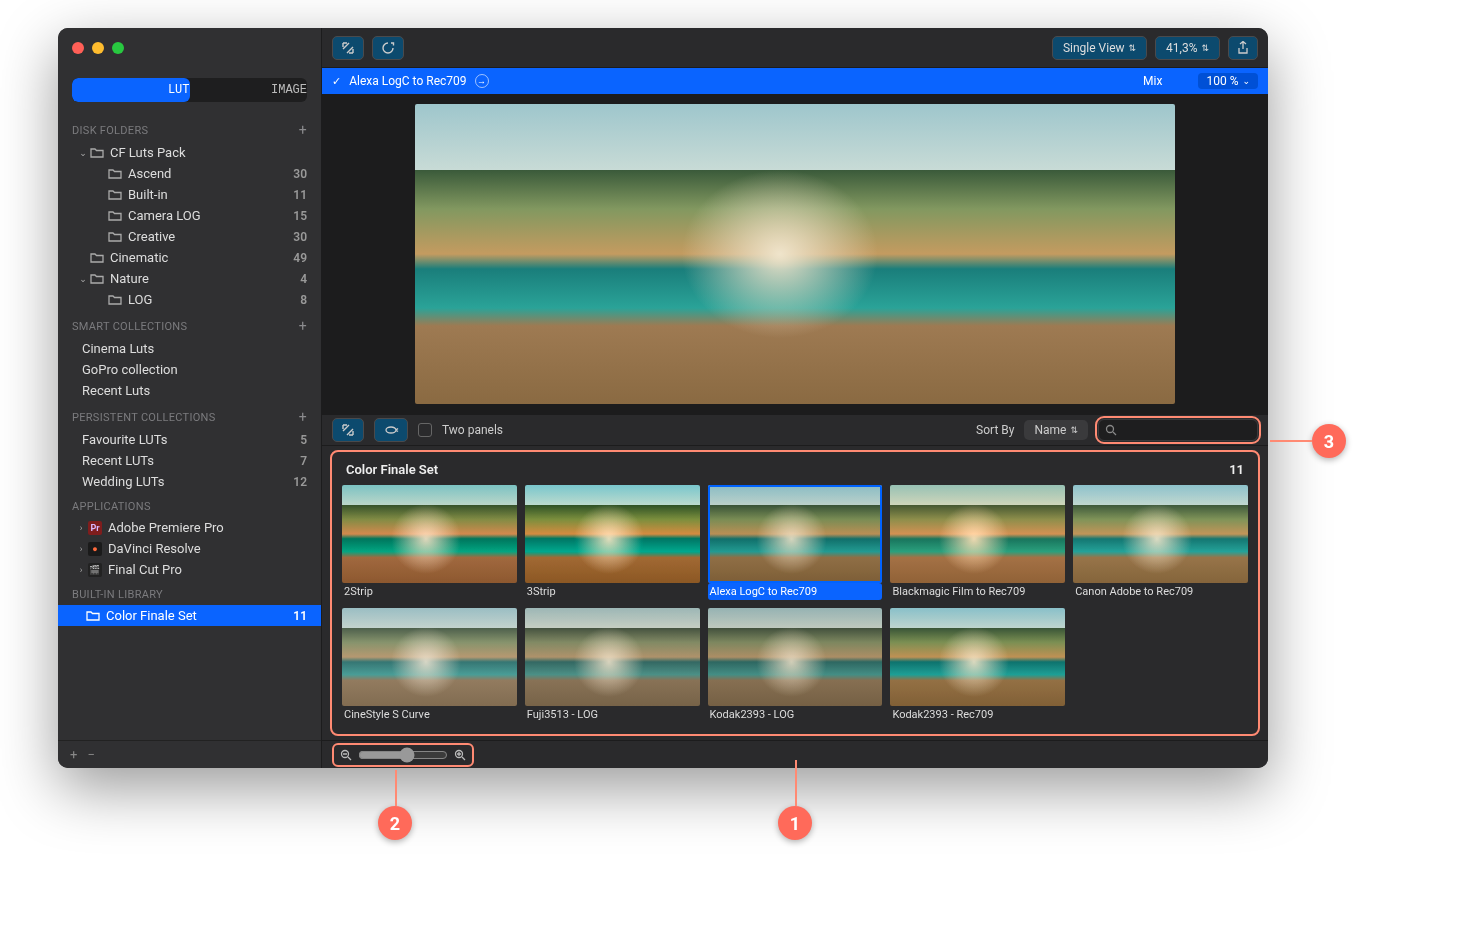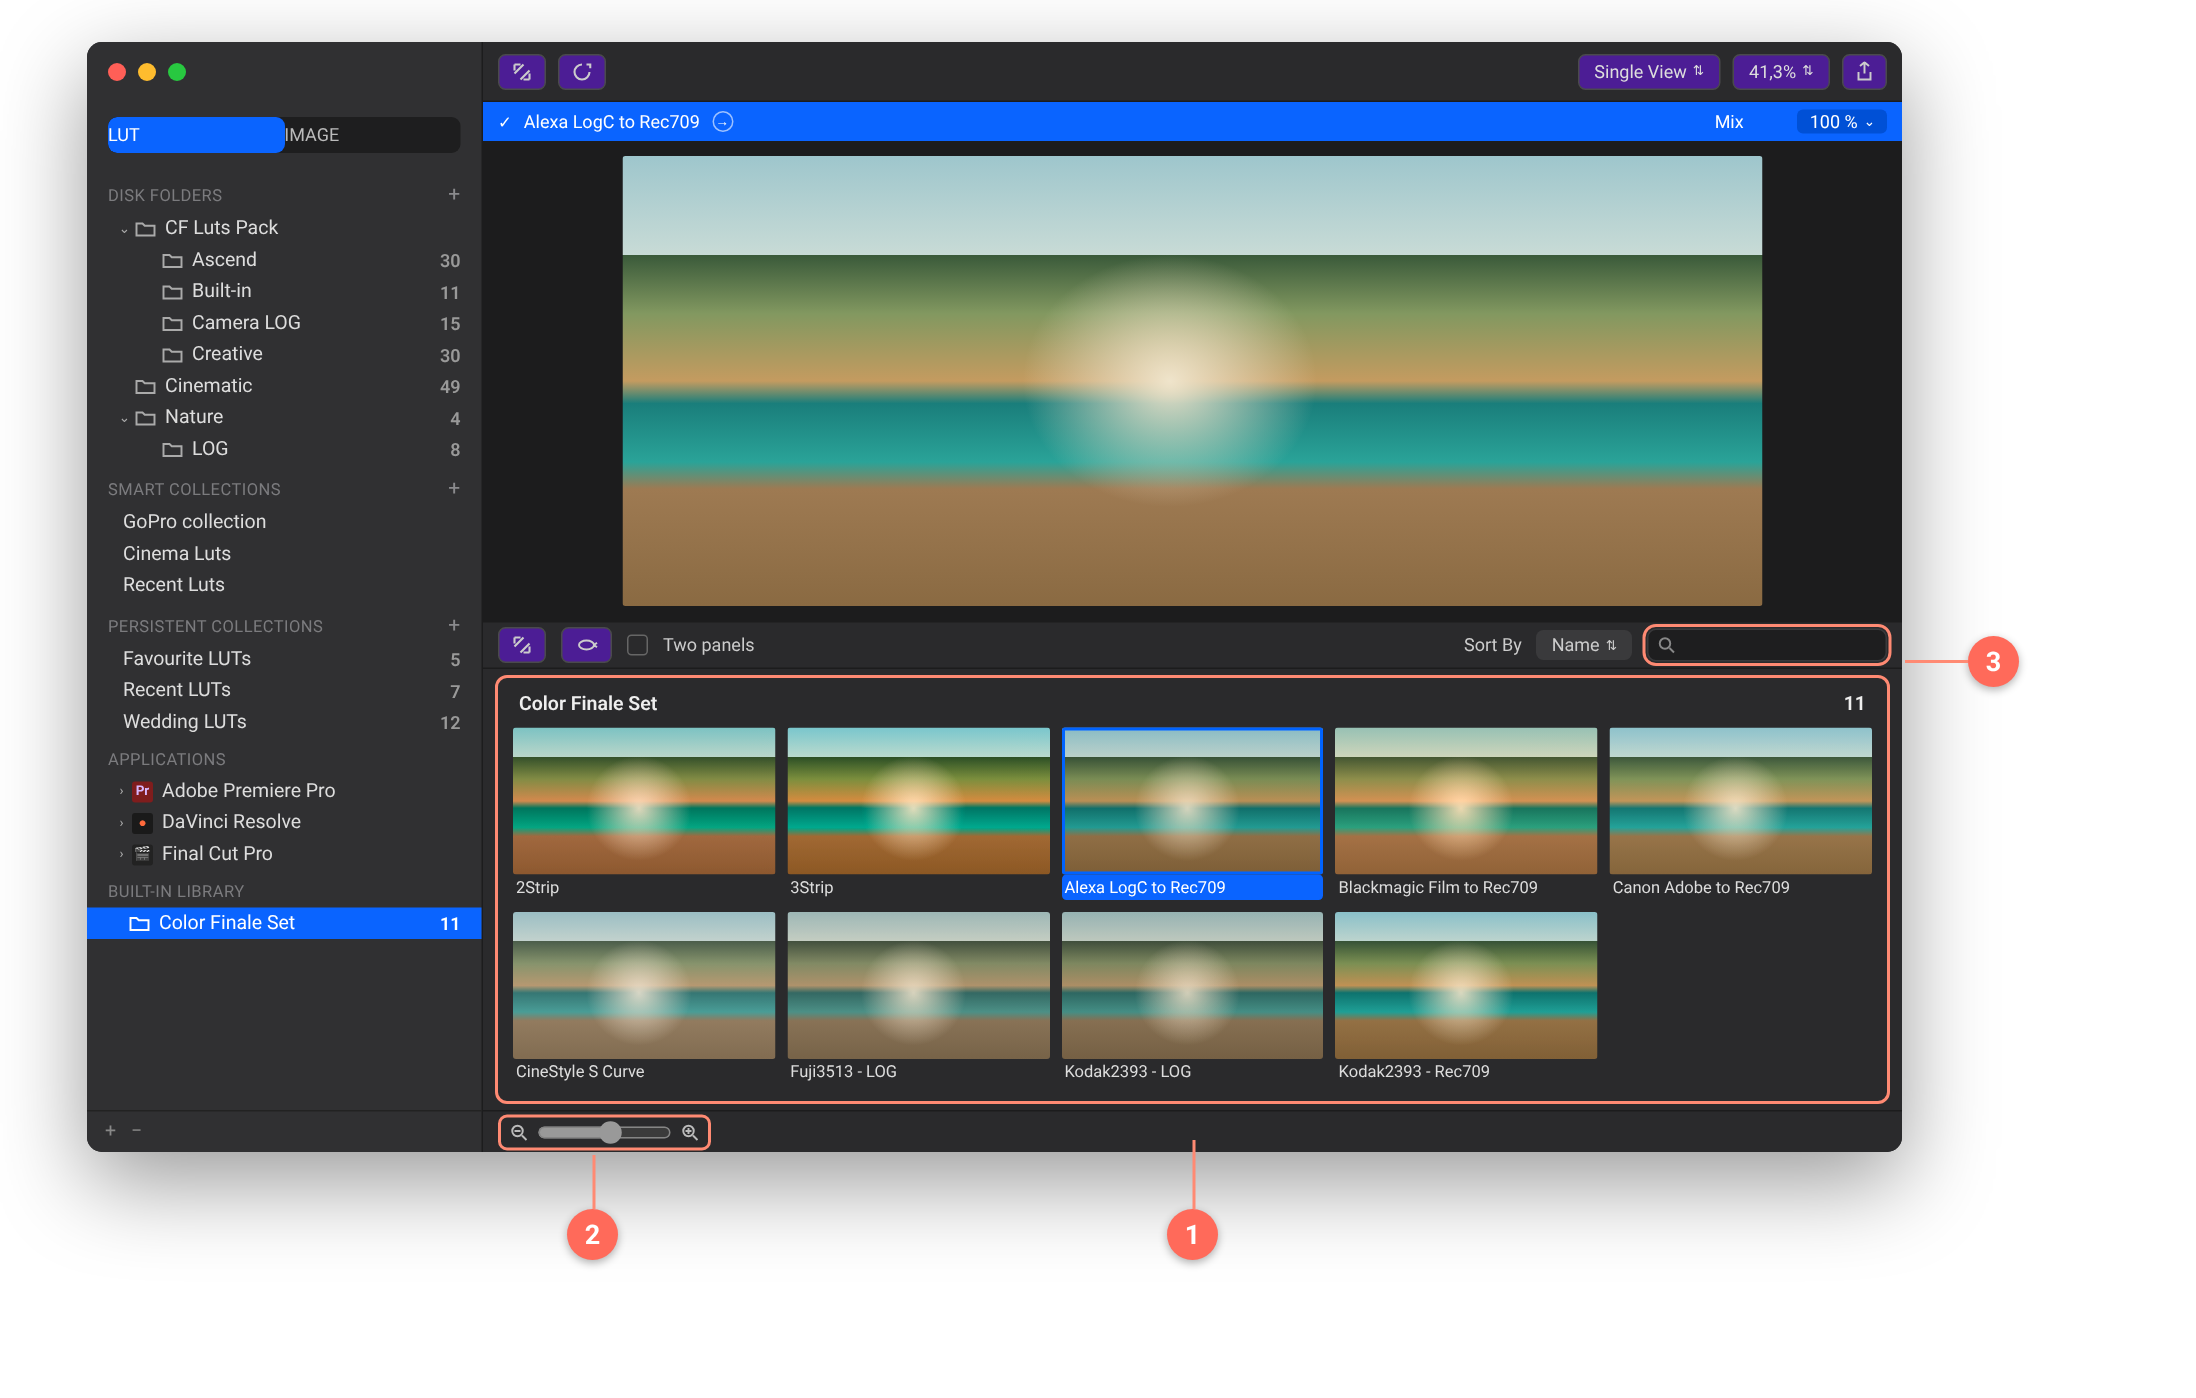--- a/index.html
+++ b/index.html
@@ -42,22 +42,22 @@
   }
   .seg {
     margin: 0 14px 12px;
     display:flex;
     background:#1e1e1f;
     border-radius:6px;
     overflow:hidden;
     height:24px;
   }
   .seg div {
-    flex:1; text-align:left; line-height:24px;
-    font-size:12px; color:#bbb; cursor:pointer;
+    flex:1; text-align:right; line-height:24px;
+    font-size:12px; color:#bbb; cursor:pointer;font-family:Liberation Mono, monospace;
   }
   .seg .on { background:#0a64ff; color:#fff; border-radius:6px; }
 
   .section-title {
     padding: 8px 14px 4px;
     font-size:11px; color:#7b7b7e;
     letter-spacing:.3px;
     display:flex; justify-content:space-between; align-items:center;
   }
   .section-title .plus { color:#8a8a8d; font-size:14px; cursor:pointer; }
@@ -91,21 +91,21 @@
   
   .main {
     flex:1; display:flex; flex-direction:column;
     background:#2a2a2c;
   }
   .toolbar-top {
     height:40px; display:flex; align-items:center; gap:8px; padding:0 10px;
     border-bottom:1px solid #1c1c1d;
   }
   .btn {
-    background:#4c1d95; border:1px solid #4a4a4c; color:#ddd;
+    background:#0c4a6e; border:1px solid #4a4a4c; color:#ddd;
     border-radius:5px; height:24px; padding:0 10px;
     display:flex; align-items:center; gap:4px; font-size:12px; cursor:pointer;
   }
   .btn.icon { padding:0 8px; }
   .spacer { flex:1; }
 
   .applied-bar {
     height:26px; background:#0a64ff; color:#fff;
     display:flex; align-items:center; padding:0 10px; gap:8px;
     font-size:12px;
@@ -295,25 +295,25 @@
         </li>
       </ul>
 
     <div class="section-title">
       <span>SMART COLLECTIONS</span>
       <span class="plus">+</span>
     </div>
     <ul class="tree" id="tree-smart">
         <li class="row">
           <span class="ind" style="width:10px"></span>
+          <span class="label">Cinema Luts</span>
+        </li>
+        <li class="row">
+          <span class="ind" style="width:10px"></span>
           <span class="label">GoPro collection</span>
-        </li>
-        <li class="row">
-          <span class="ind" style="width:10px"></span>
-          <span class="label">Cinema Luts</span>
         </li>
         <li class="row">
           <span class="ind" style="width:10px"></span>
           <span class="label">Recent Luts</span>
         </li>
       </ul>
 
     <div class="section-title">
       <span>PERSISTENT COLLECTIONS</span>
       <span class="plus">+</span>

